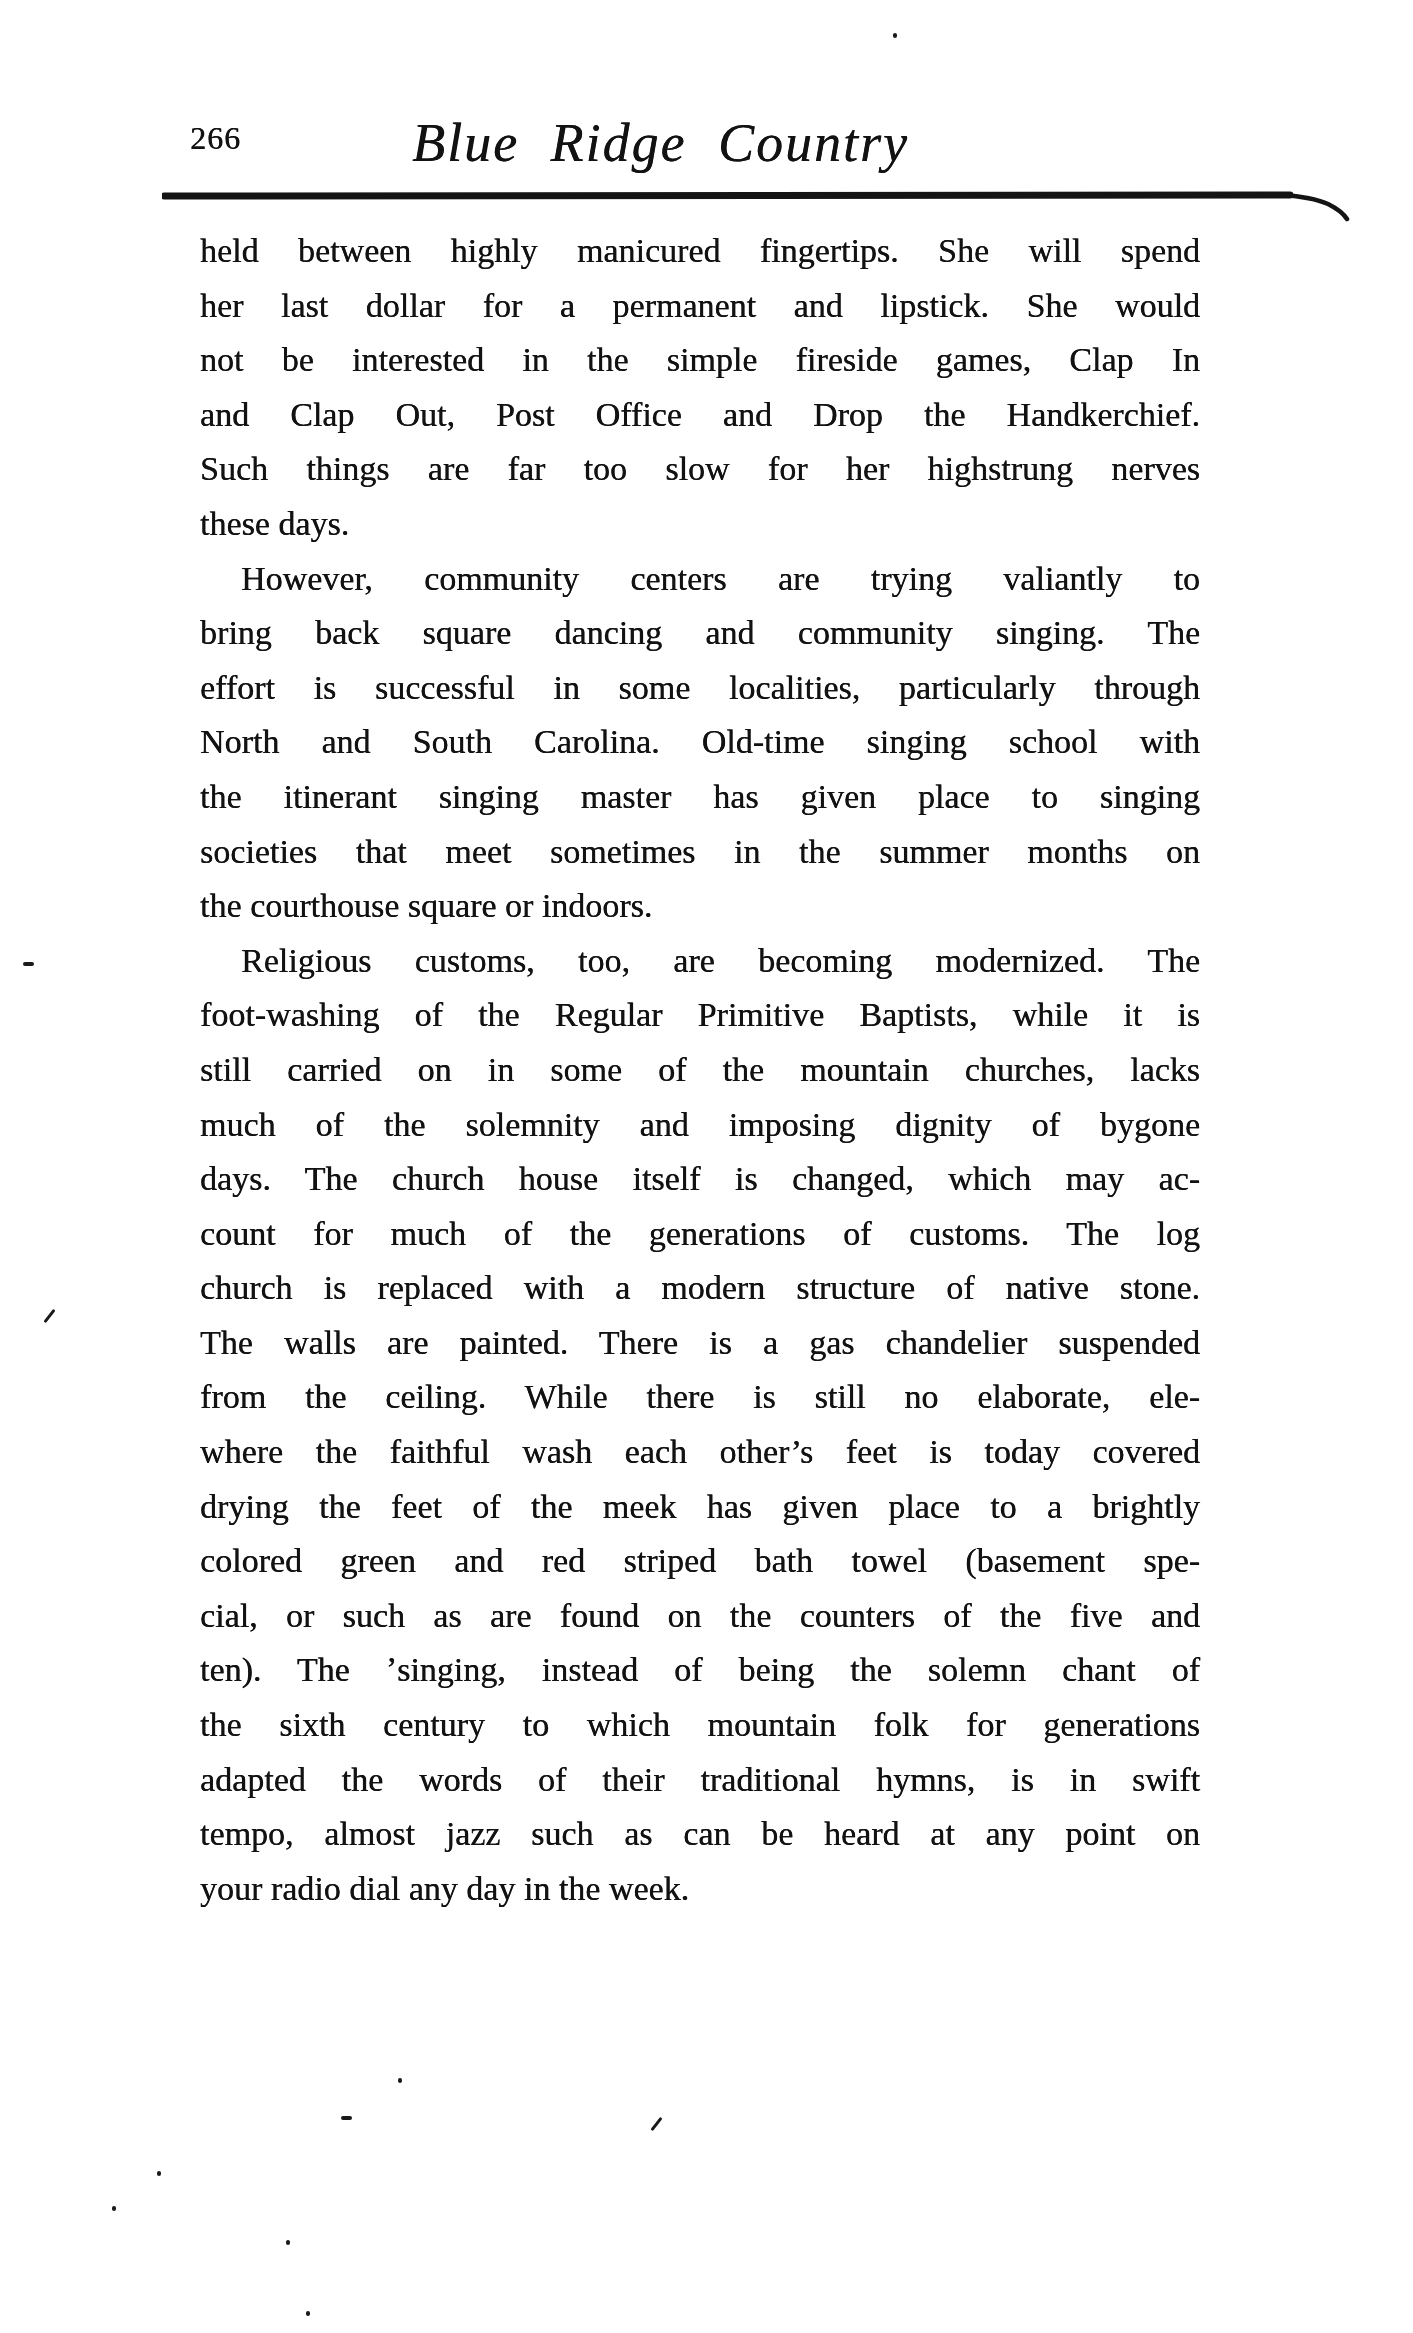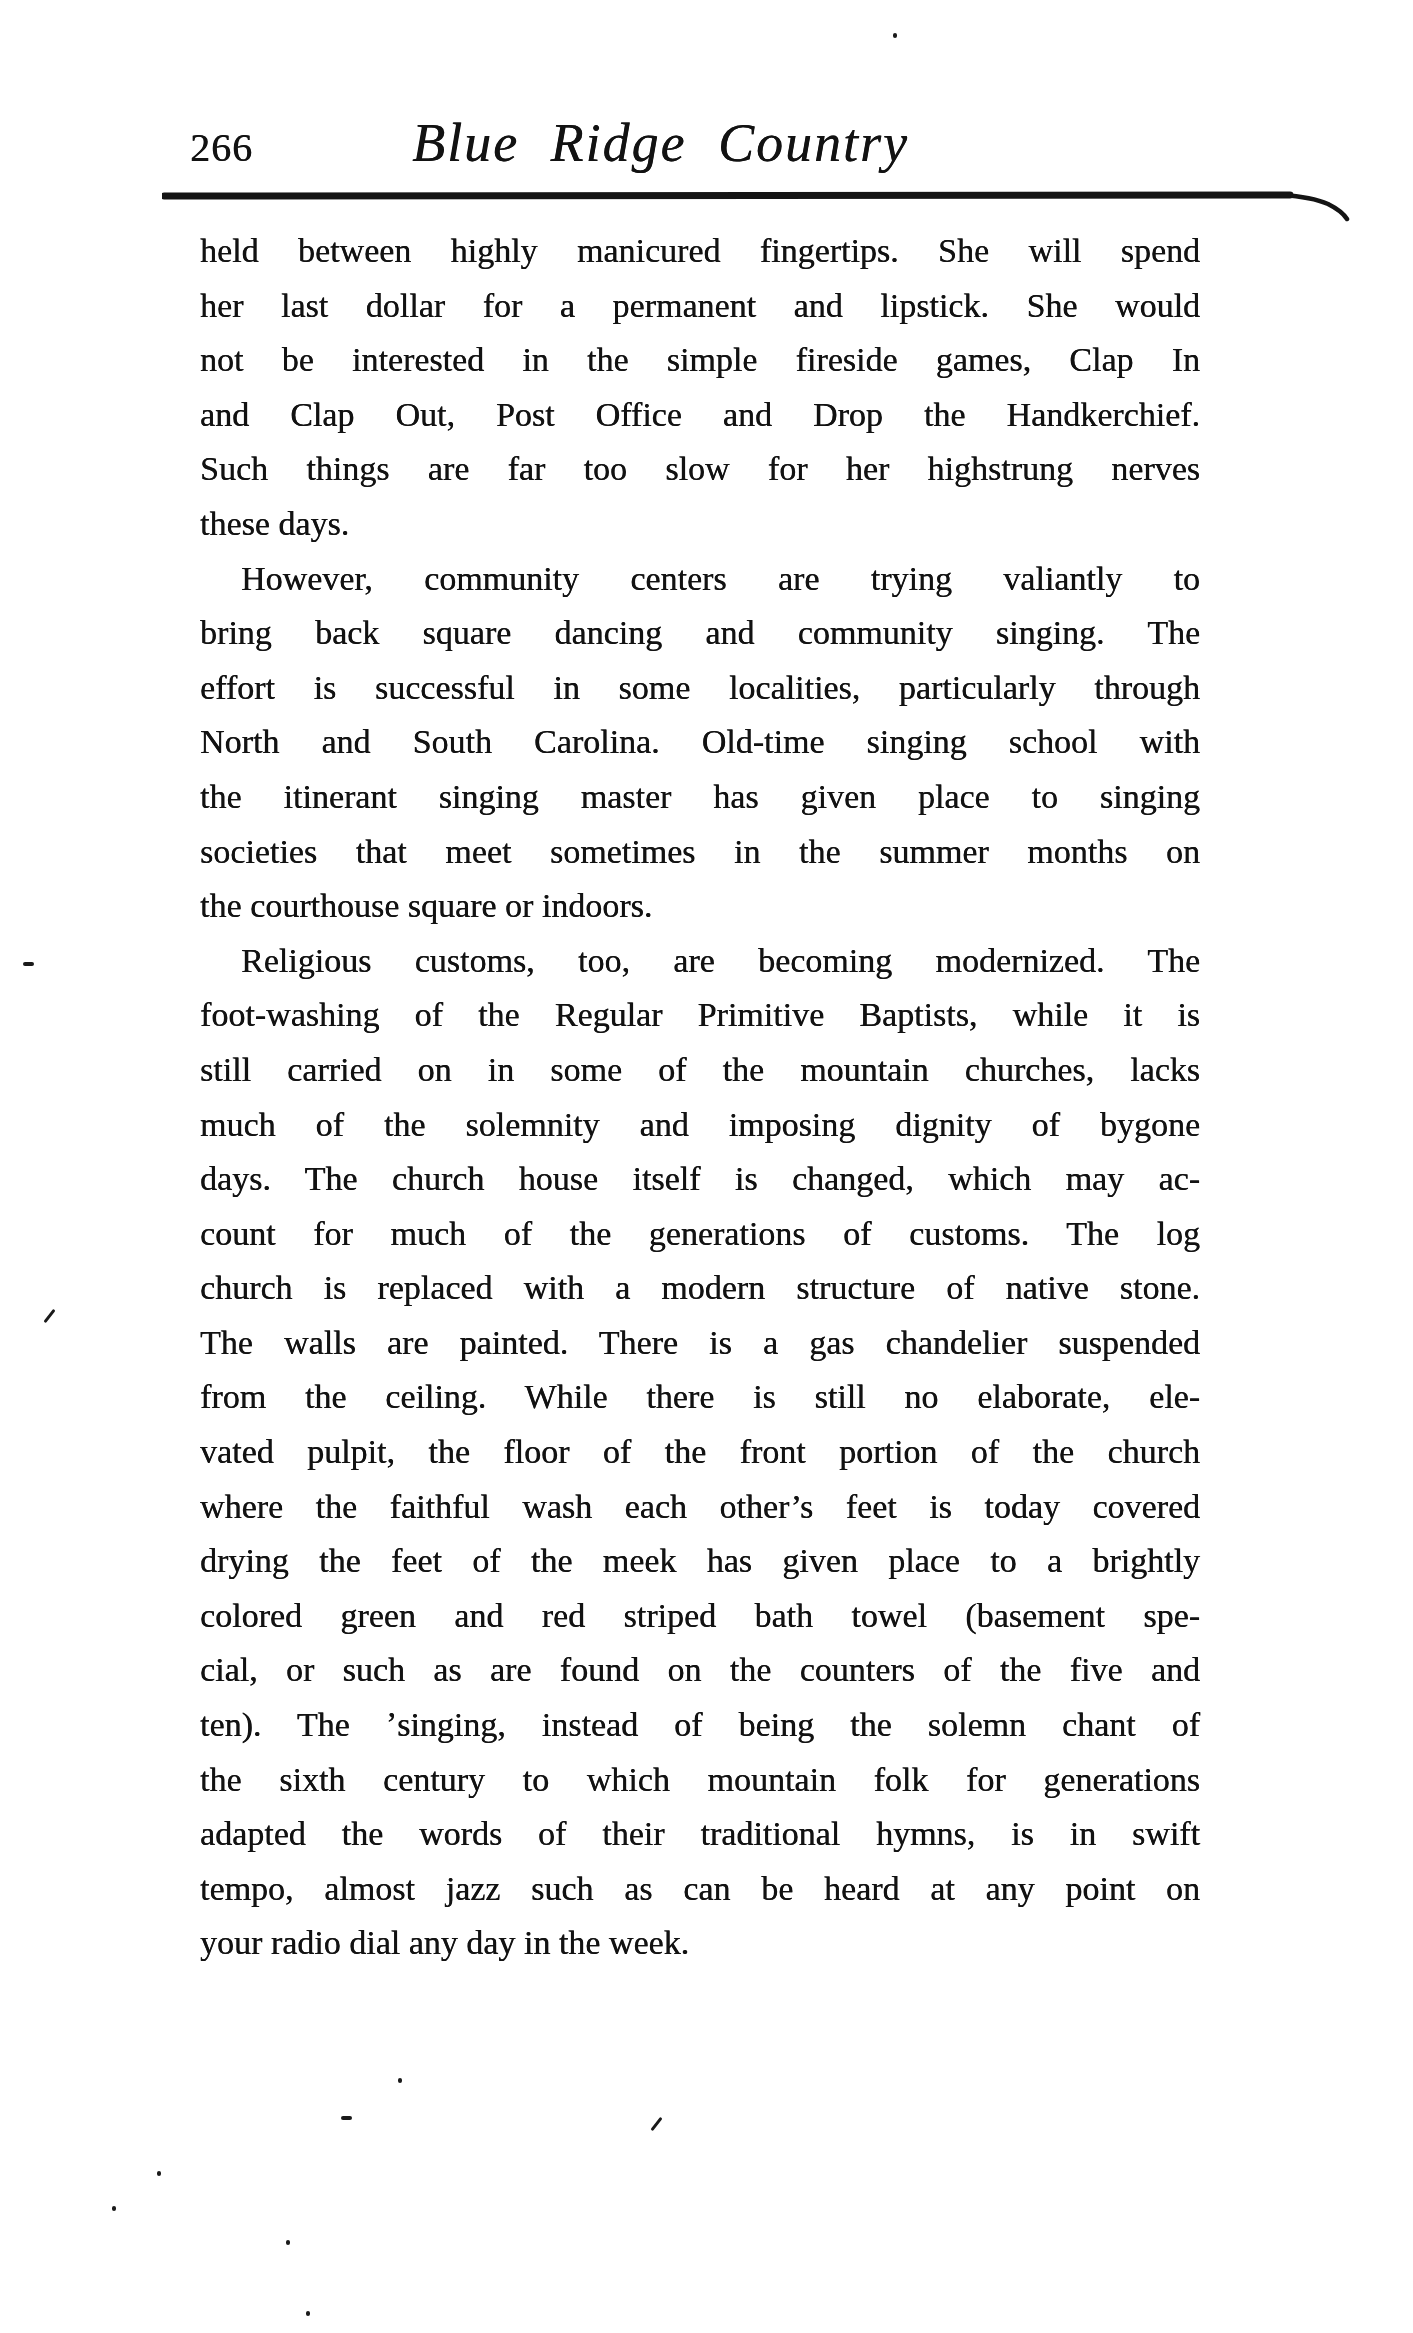--- a/index.html
+++ b/index.html
@@ -6,22 +6,22 @@
   body{
     width:1413px;height:2333px;position:relative;
     background:#ffffff;overflow:hidden;
     font-family:"Liberation Serif","DejaVu Serif",serif;
     color:#121212;
   }
   .page{position:absolute;inset:0;}
 
   
   .page-number{
-    position:absolute;left:190px;top:128px;
-    font-size:40px;line-height:1;letter-spacing:1px;
+    position:absolute;left:190px;top:122px;
+    font-size:32px;line-height:1;letter-spacing:1px;
     text-shadow:0.4px 0 0 currentColor;
   }
   .running-title{
     position:absolute;left:412px;top:116px;
     font-size:54px;line-height:1;font-style:italic;
     word-spacing:16px;letter-spacing:2px;
     text-shadow:0.4px 0 0 currentColor;
   }
   .header-rule{
     position:absolute;left:162px;top:190px;width:1190px;height:32px;
@@ -84,21 +84,20 @@
       <div class="para">
         <div class="line indent">Religious customs, too, are becoming modernized. The</div>
         <div class="line">foot-washing of the Regular Primitive Baptists, while it is</div>
         <div class="line">still carried on in some of the mountain churches, lacks</div>
         <div class="line">much of the solemnity and imposing dignity of bygone</div>
         <div class="line">days. The church house itself is changed, which may ac-</div>
         <div class="line">count for much of the generations of customs. The log</div>
         <div class="line">church is replaced with a modern structure of native stone.</div>
         <div class="line">The walls are painted. There is a gas chandelier suspended</div>
         <div class="line">from the ceiling. While there is still no elaborate, ele-</div>
-        <div class="line">vated pulpit, the floor of the front portion of the church</div>
         <div class="line">where the faithful wash each other’s feet is today covered</div>
         <div class="line">drying the feet of the meek has given place to a brightly</div>
         <div class="line">colored green and red striped bath towel (basement spe-</div>
         <div class="line">cial, or such as are found on the counters of the five and</div>
         <div class="line">ten). The ʼsinging, instead of being the solemn chant of</div>
         <div class="line">the sixth century to which mountain folk for generations</div>
         <div class="line">adapted the words of their traditional hymns, is in swift</div>
         <div class="line">tempo, almost jazz such as can be heard at any point on</div>
         <div class="line end">your radio dial any day in the week.</div>
       </div>

